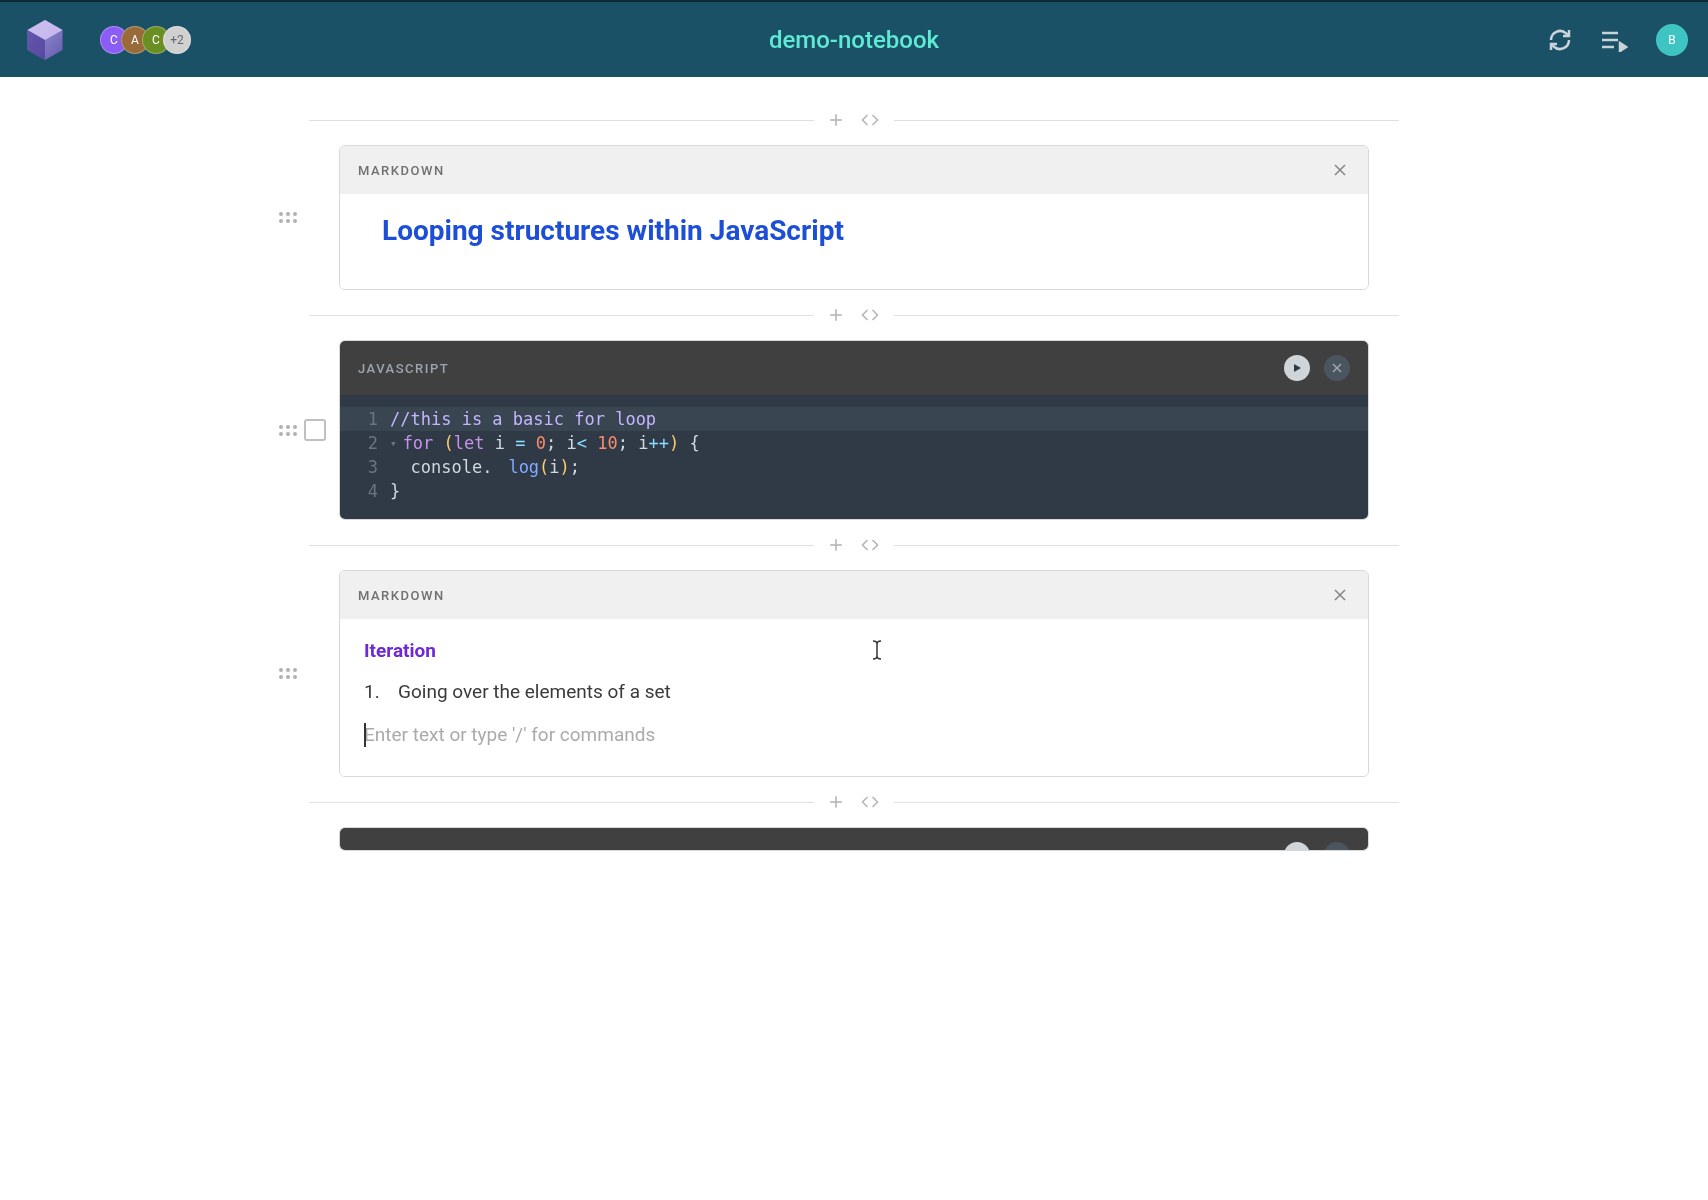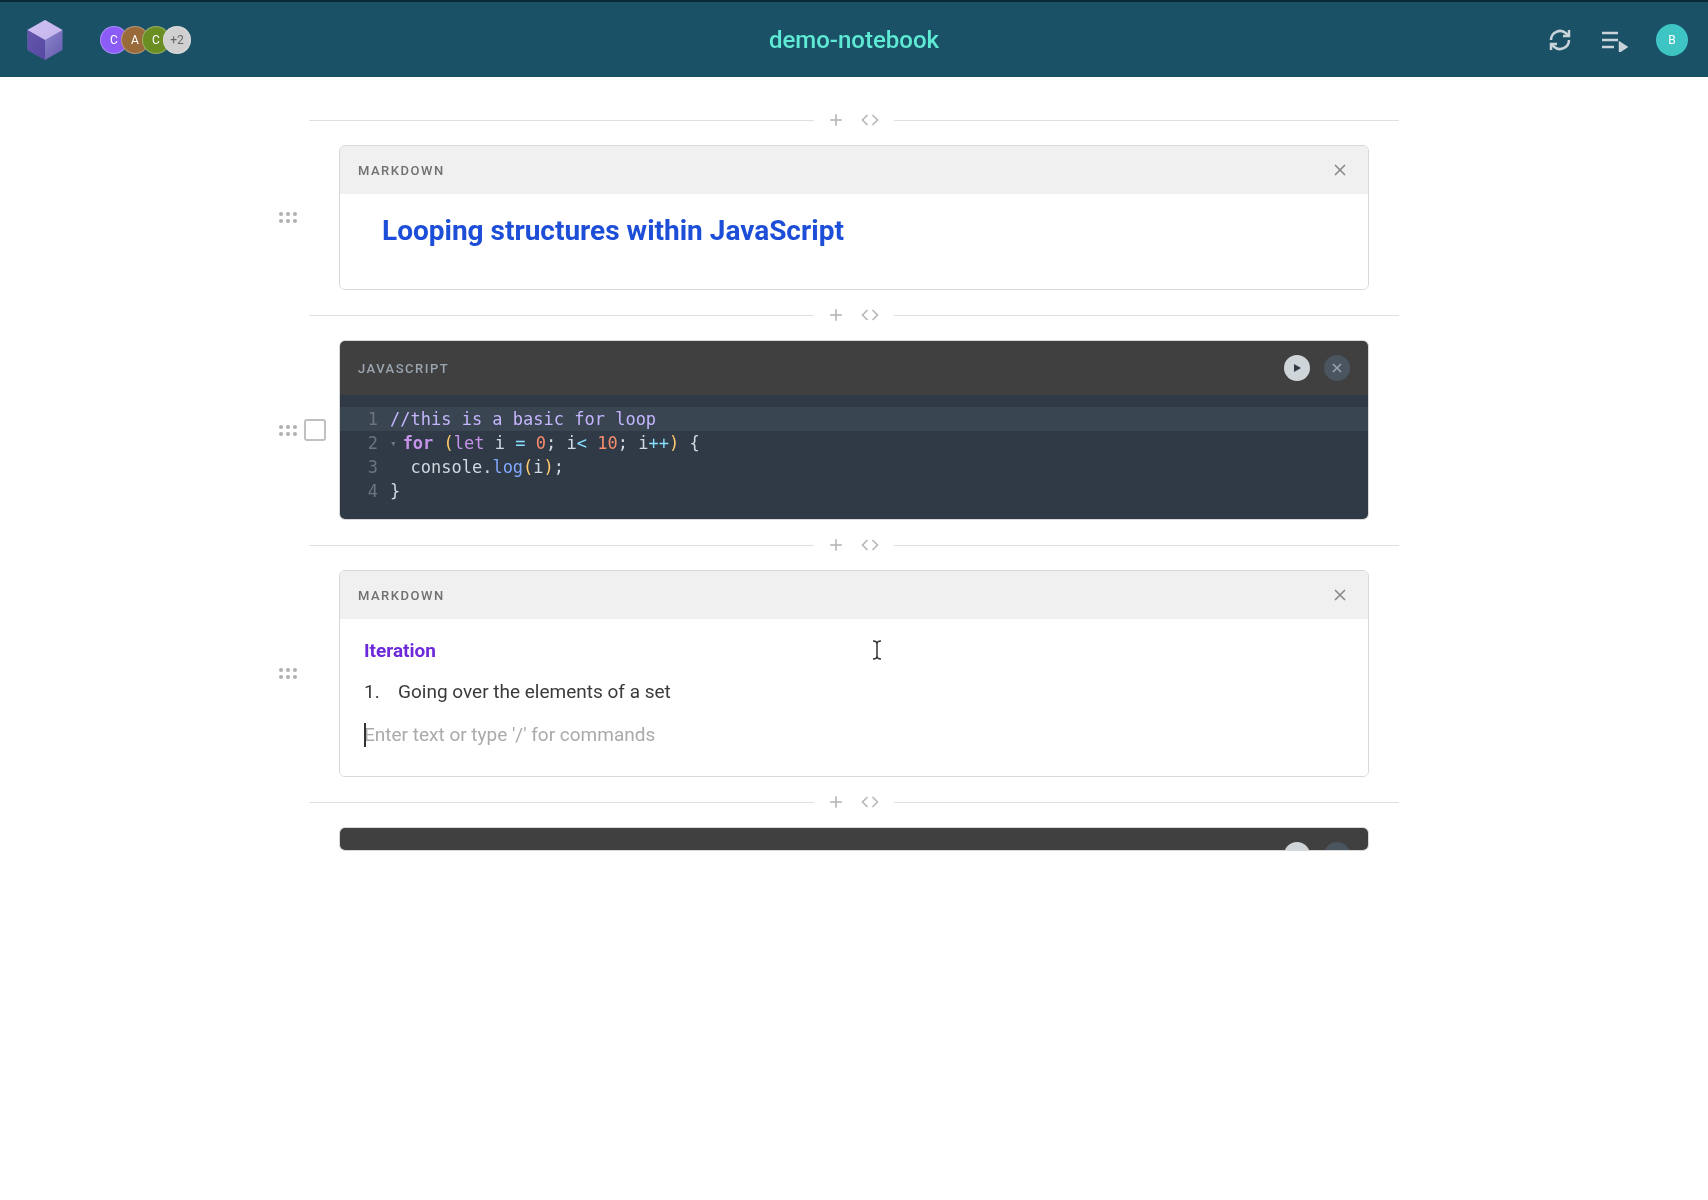--- a/index.html
+++ b/index.html
@@ -318,28 +318,28 @@
       font-size: 11px;
       margin-right: 6px;
       align-self: center;
     }
     
     .code-content {
       color: #d0d8e0;
     }
     
     .tok-comment { color: #c4b5fd; }
-    .tok-keyword { color: #c792ea; font-weight: bold; }
+    .tok-keyword { color: #c792ea; }
     .tok-decl { color: #c792ea; }
     .tok-var { color: #d0d8e0; }
     .tok-op { color: #89ddff; }
     .tok-num { color: #f78c6c; }
     .tok-punct { color: #d0d8e0; }
     .tok-obj { color: #d0d8e0; }
-    .tok-method { color: #82aaff; }
+    .tok-method { color: #82aaff; margin-left: 16px; }
     .tok-paren { color: #ffcb6b; }
     
     .play-btn-circle {
       width: 26px;
       height: 26px;
       border-radius: 50%;
       background: #d0d5da;
       display: flex;
       align-items: center;
       justify-content: center;

